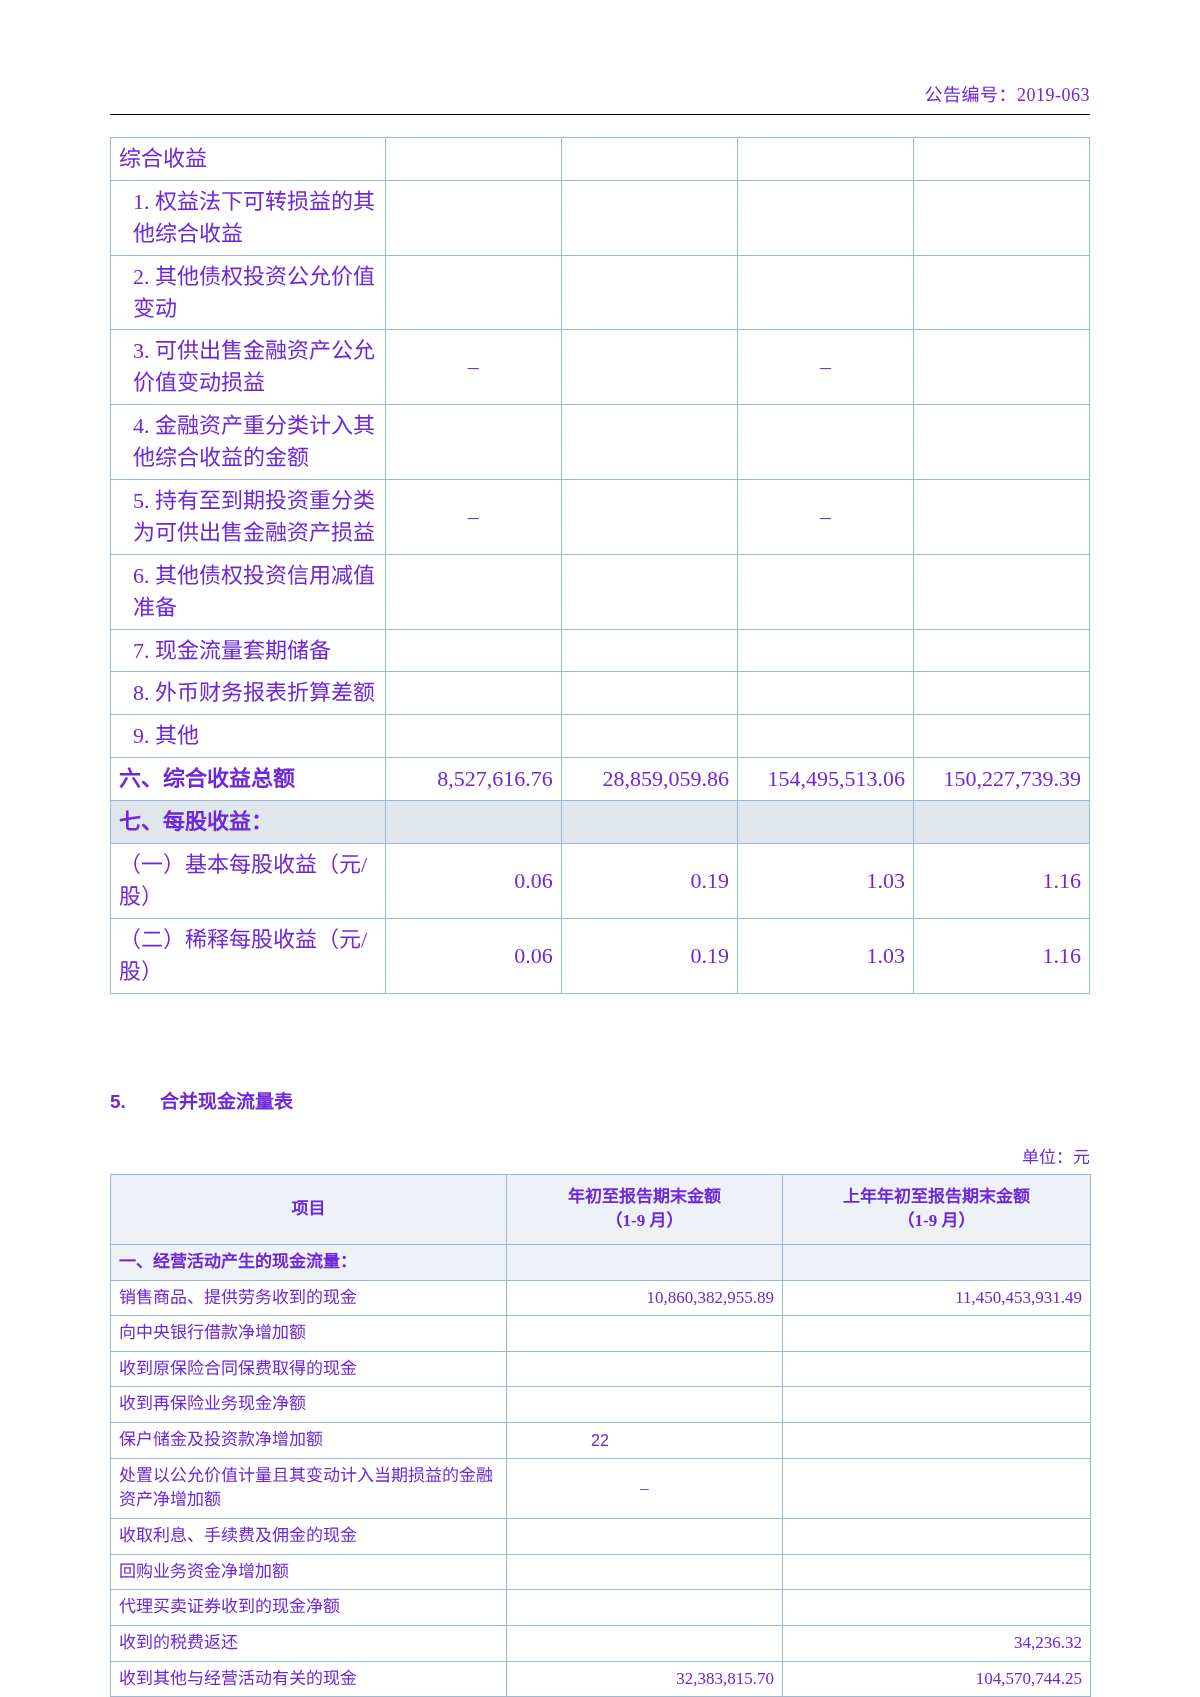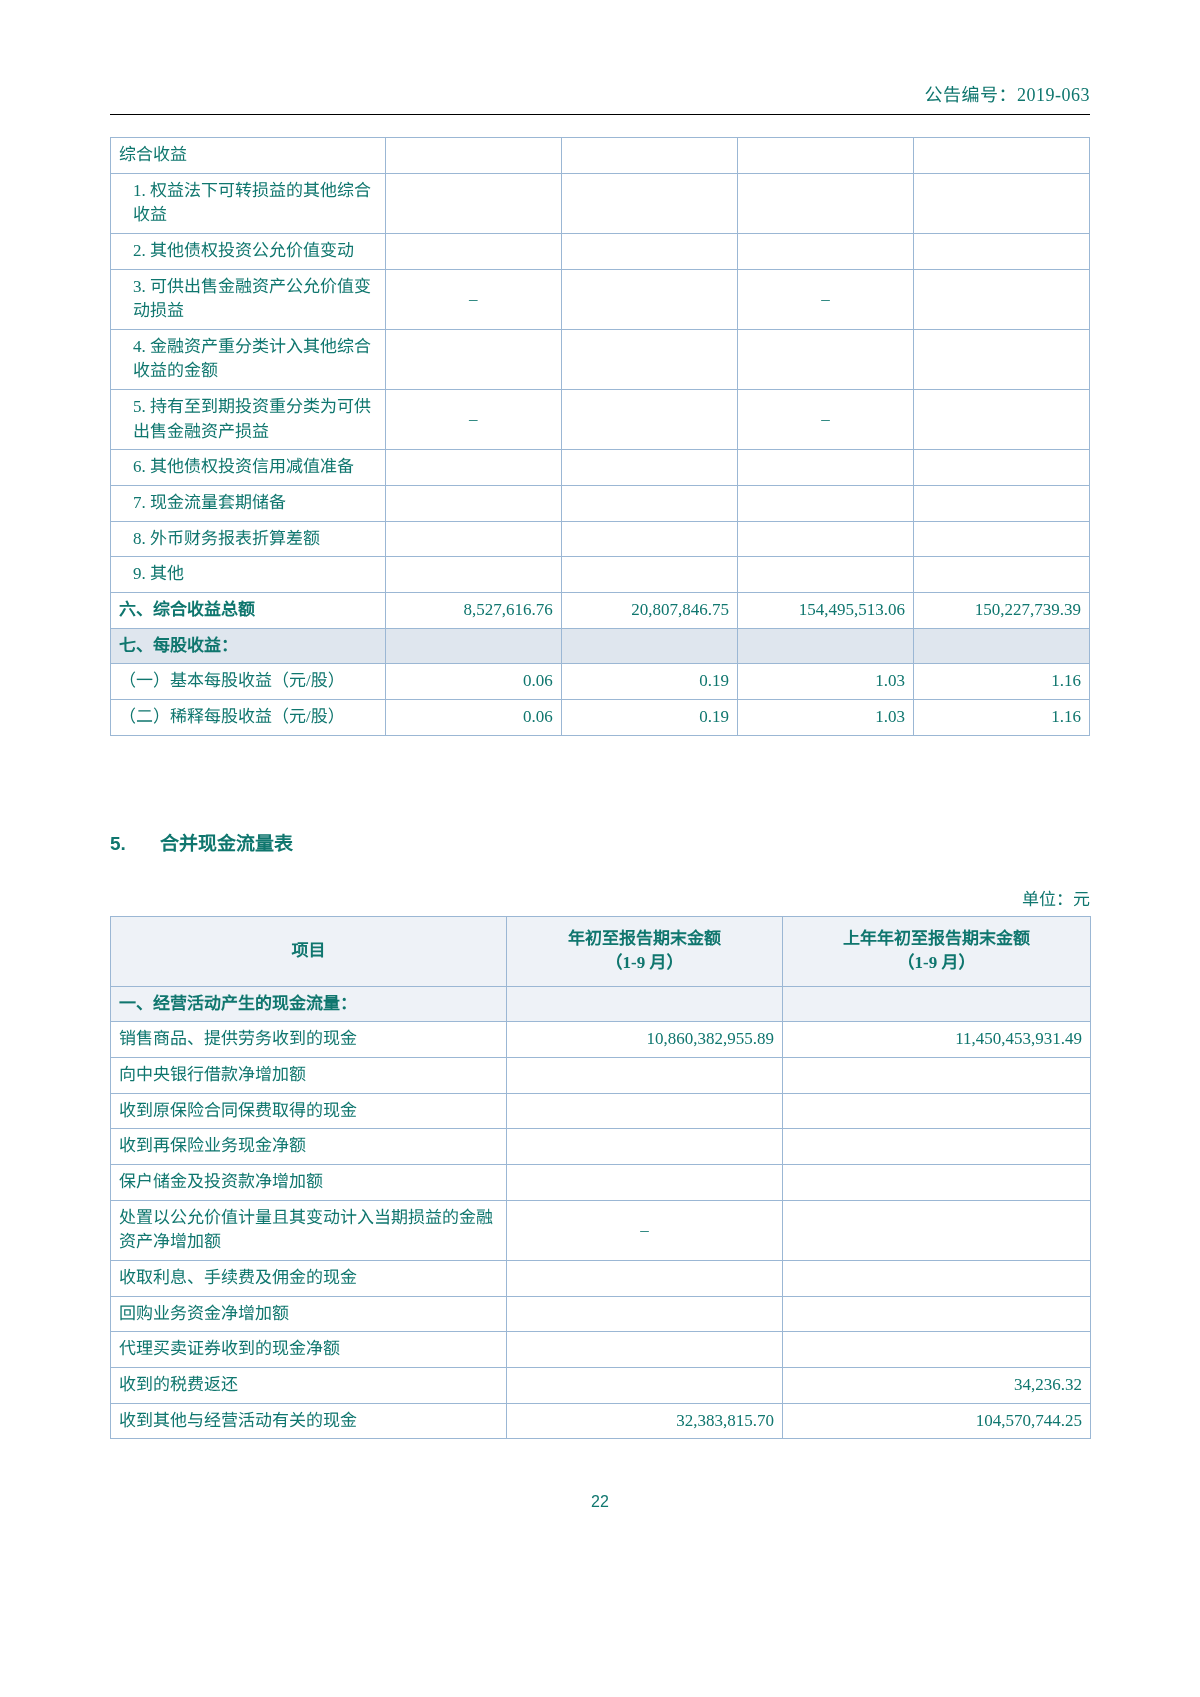--- a/index.html
+++ b/index.html
@@ -8,21 +8,21 @@
     background: #e8e8e8;
   }
   .page {
     width: 1200px;
     height: 1697px;
     background: #ffffff;
     margin: 0 auto;
     position: relative;
     box-sizing: border-box;
     font-family: "Liberation Serif", "DejaVu Serif", serif;
-    color: #0f766e;
+    color: #6d28d9;
   }
   .content {
     position: absolute;
     left: 110px;
     top: 0;
     width: 980px;
   }
   .header-note {
     text-align: right;
     font-size: 18px;
@@ -30,21 +30,21 @@
     letter-spacing: 0.5px;
   }
   .header-rule {
     border-bottom: 1.5px solid #000;
     margin-top: 8px;
   }
   table.grid {
     border-collapse: collapse;
     width: 980px;
     table-layout: fixed;
-    font-size: 17px;
+    font-size: 22px;
   }
   table.grid td {
     border: 1px solid #9bb7d4;
     padding: 5px 8px;
     vertical-align: middle;
     line-height: 1.45;
   }
   .t1 { margin-top: 22px; }
   .t1 td.label { text-align: left; }
   .t1 td.num { text-align: right; }
@@ -82,21 +82,21 @@
     text-align: center;
     font-weight: bold;
     background: #eef2f7;
     padding: 10px 6px;
   }
   table.cf td.num { text-align: right; }
   table.cf td.dash { text-align: center; }
   .rowshade { background: #eef2f7; }
   .pagenum {
     position: absolute;
-    top: 1493px;
+    top: 1432px;
     left: 0;
     width: 1200px;
     text-align: center;
     font-size: 16px;
     font-family: "Liberation Sans", "DejaVu Sans", sans-serif;
   }
 </style>
 </head>
 <body>
 
@@ -181,21 +181,21 @@
         <tr>
           <td class="label indent">9. 其他</td>
           <td class="num"></td>
           <td class="num"></td>
           <td class="num"></td>
           <td class="num"></td>
         </tr>
         <tr>
           <td class="label bold">六、综合收益总额</td>
           <td class="num">8,527,616.76</td>
-          <td class="num">20,807,846.75</td>
+          <td class="num">28,859,059.86</td>
           <td class="num">154,495,513.06</td>
           <td class="num">150,227,739.39</td>
         </tr>
         <tr>
           <td class="label bold shaded">七、每股收益：</td>
           <td class="num shaded"></td>
           <td class="num shaded"></td>
           <td class="num shaded"></td>
           <td class="num shaded"></td>
         </tr>

